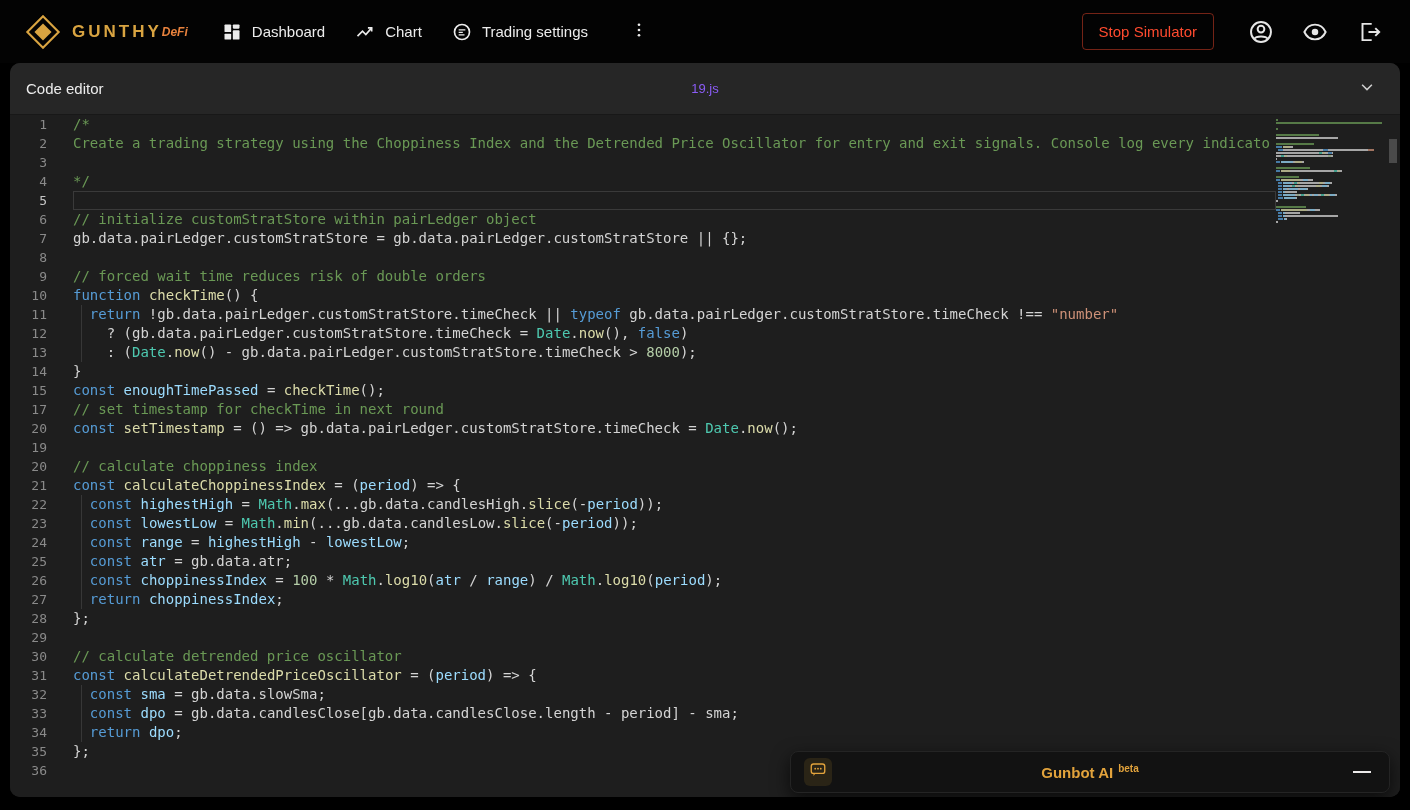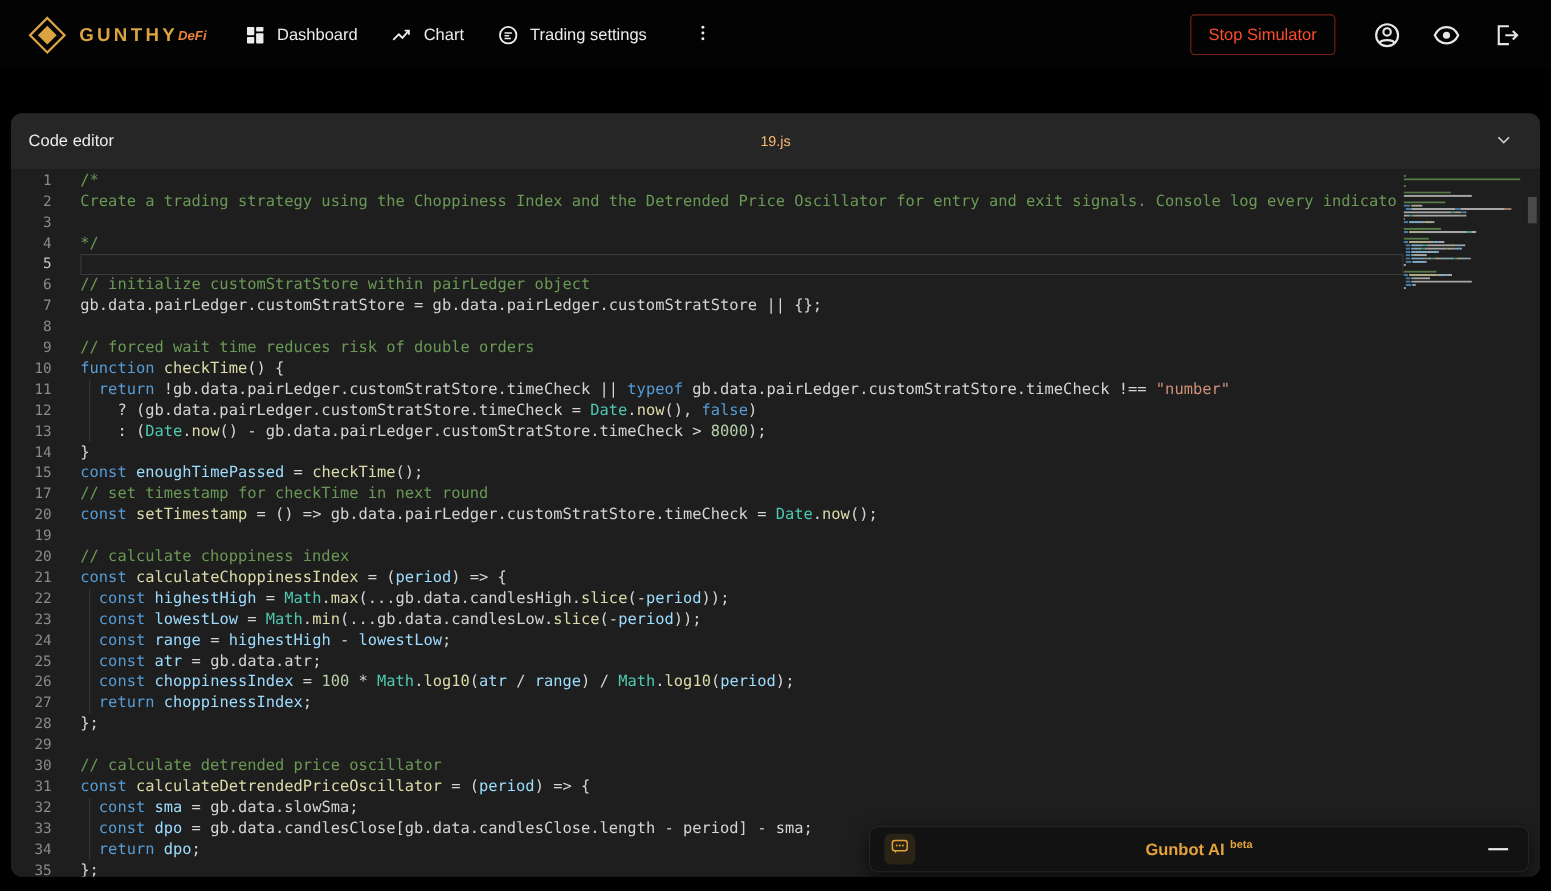--- a/index.html
+++ b/index.html
@@ -50,34 +50,33 @@
   .icon-btn { background: none; border: none; color: #e6e6e6; cursor: pointer; padding: 2px; }
   .icon-btn svg { display: block; }
 
   
   .panel {
     position: absolute;
     left: 10px; right: 10px; top: 63px; bottom: 13px;
     background: #1e1e1e;
     border-radius: 10px;
     overflow: hidden;
-    margin-top: 40px;
   }
   .panel-header {
     height: 52px;
     background: #262626;
     border-bottom: 1px solid #181818;
     display: flex; align-items: center;
     padding: 0 20px 0 16px;
     position: relative;
   }
   .panel-title { font-size: 15px; color: #ececec; }
   .panel-file {
     position: absolute; left: 0; right: 0; text-align: center;
-    font-size: 13px; color: #fdba74; pointer-events: none;
+    font-size: 13px; color: #8b5cf6; pointer-events: none;
   }
   .collapse-btn { margin-left: auto; background: none; border: none; color: #cfcfcf; cursor: pointer; padding: 4px; z-index: 2; }
 
   
   .editor { position: relative; height: calc(100% - 52px); background: #1e1e1e; }
   .code-area {
     position: absolute; left: 0; top: 0; bottom: 0; right: 124px;
     overflow: hidden;
     font-family: "DejaVu Sans Mono", monospace;
     font-size: 14px;

